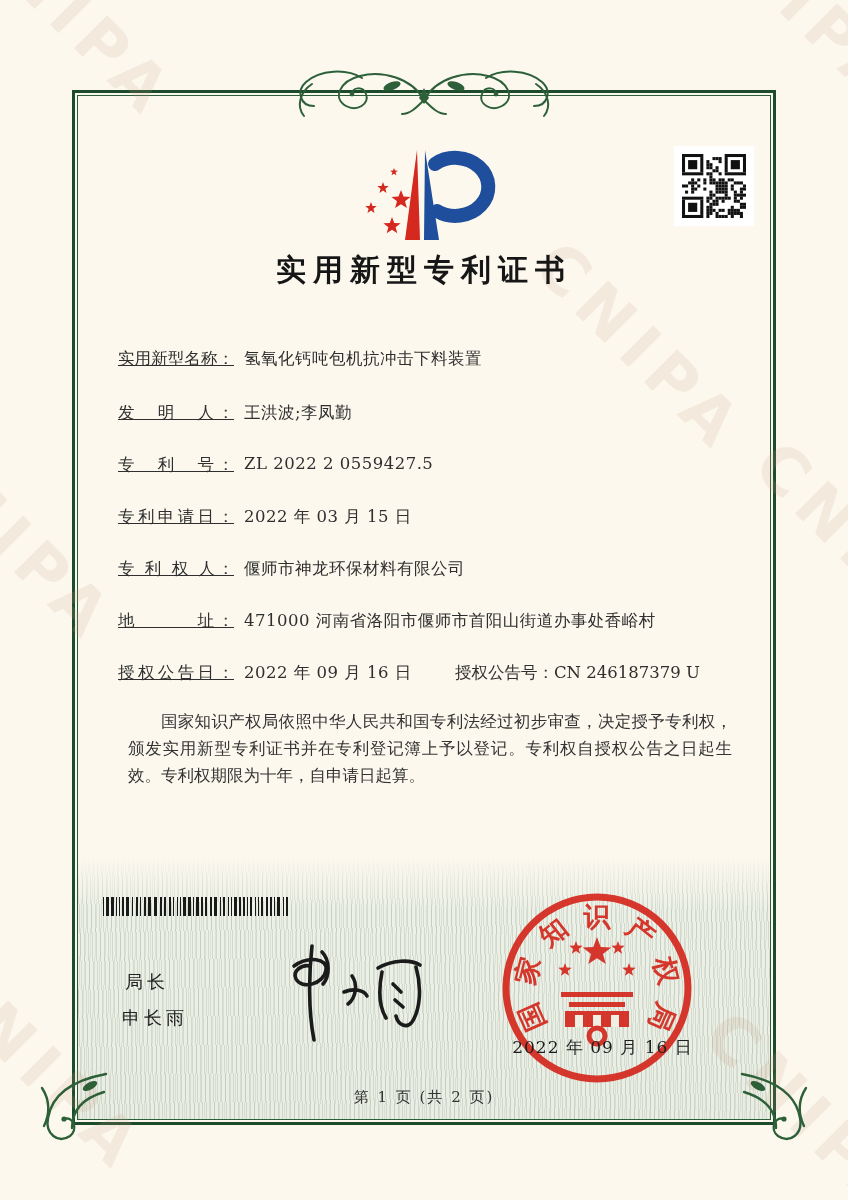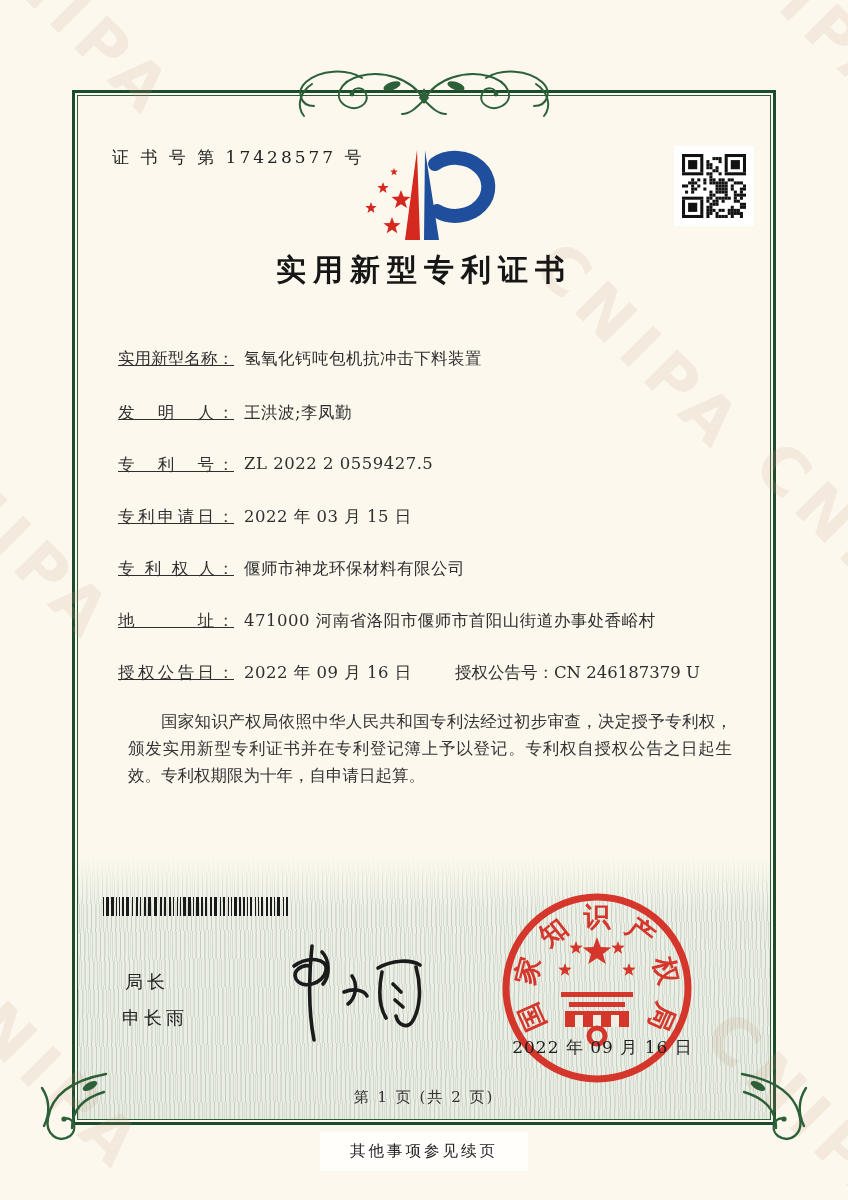--- a/index.html
+++ b/index.html
@@ -125,21 +125,20 @@
       </g>
       <g fill="#2d6039">
         <circle cx="36" cy="53" r="2.6"></circle>
         <ellipse cx="62" cy="20" rx="8" ry="3.6" transform="rotate(-28 62 20)"></ellipse>
       </g>
     </g>
   </svg>
 
   <div class="content">
 
-    <div class="cert-no">证 书 号 第 17428577 号</div>
 
     <svg class="logo" width="190" height="125" viewBox="0 0 190 125">
       <g id="logo-stars">
           <polygon points="56.0,30.0 57.0,32.6 59.8,32.8 57.6,34.5 58.4,37.2 56.0,35.7 53.6,37.2 54.4,34.5 52.2,32.8 55.0,32.6" fill="#d5281e"></polygon>
           <polygon points="45.0,44.0 46.5,48.0 50.7,48.1 47.4,50.8 48.5,54.9 45.0,52.5 41.5,54.9 42.6,50.8 39.3,48.1 43.5,48.0" fill="#d5281e"></polygon>
           <polygon points="63.0,52.0 65.5,58.6 72.5,58.9 67.0,63.3 68.9,70.1 63.0,66.2 57.1,70.1 59.0,63.3 53.5,58.9 60.5,58.6" fill="#d5281e"></polygon>
           <polygon points="33.0,64.0 34.5,68.0 38.7,68.1 35.4,70.8 36.5,74.9 33.0,72.5 29.5,74.9 30.6,70.8 27.3,68.1 31.5,68.0" fill="#d5281e"></polygon>
           <polygon points="54.0,79.0 56.2,84.9 62.6,85.2 57.6,89.2 59.3,95.3 54.0,91.8 48.7,95.3 50.4,89.2 45.4,85.2 51.8,84.9" fill="#d5281e"></polygon>
         </g>
       <polygon points="79,12 67,102 82,102" fill="#d5281e"></polygon>
@@ -415,16 +414,15 @@
           <rect x="78" y="127" width="8" height="12" fill="#f2f0e4"></rect>
           <rect x="96" y="127" width="8" height="12" fill="#f2f0e4"></rect>
           <rect x="114" y="127" width="8" height="12" fill="#f2f0e4"></rect>
           <circle cx="100" cy="148" r="8" stroke="#d5281e" stroke-width="5" fill="none"></circle>
         </g>
       </g>
     </svg>
     <div class="seal-date">2022 年 09 月 16 日</div>
 
     <div class="page-info">第 1 页 (共 2 页)</div>
-    <div class="footer-note">其他事项参见续页</div>
 
   </div>
 </div>
 
 </body></html>

